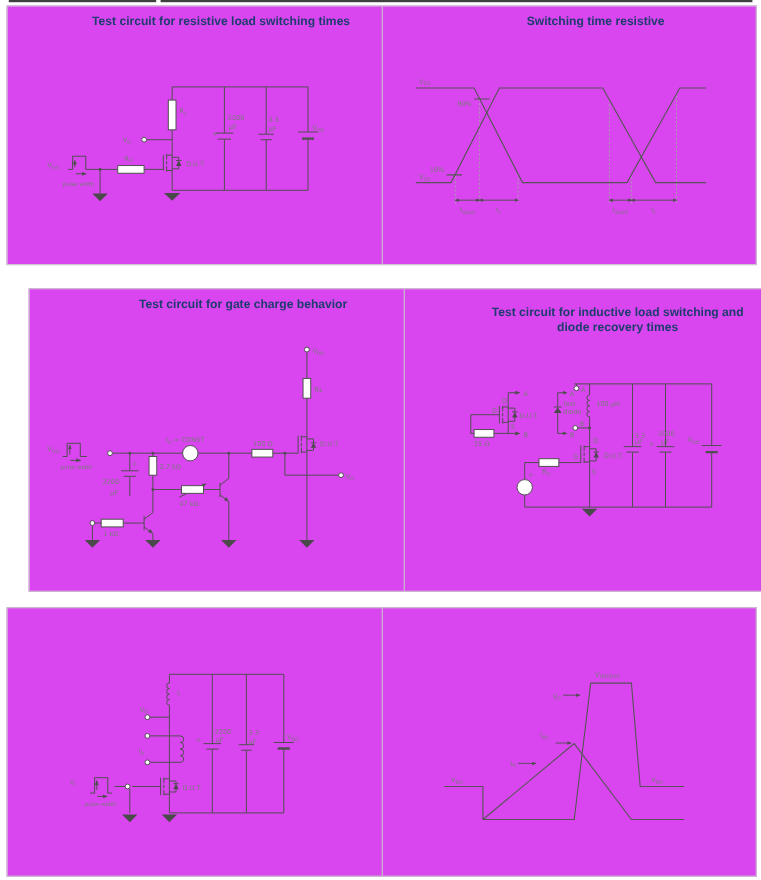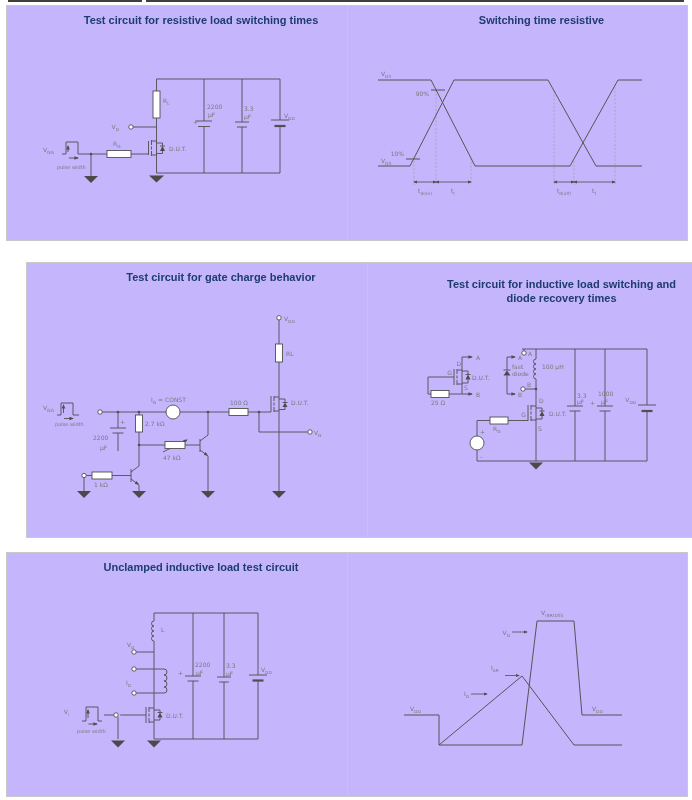--- a/index.html
+++ b/index.html
@@ -1,19 +1,19 @@
 <!DOCTYPE html>
 <html><head>
 <meta charset="utf-8">
 <style>
   html,body{margin:0;padding:0;background:#fff;}
   #page{position:relative;width:692px;height:800px;background:#fff;overflow:hidden;
         font-family:"Liberation Sans",sans-serif;}
   .strip{position:absolute;top:0;height:2px;background:#3f3f3f;}
-  .row{position:absolute;left:6px;width:680px;border:1px solid #c9c9c9;display:flex;background:#c4b5fd;}
+  .row{position:absolute;left:6px;width:680px;border:1px solid #c9c9c9;display:flex;background:#d946ef;}
   .cell{position:relative;overflow:hidden;}
   .cell-l{width:340px;}
   .cell-r{flex:1;border-left:1px solid #c9c9c9;}
   .ptitle{position:absolute;top:0;left:0;right:0;z-index:2;
           padding:7px 0 0 48px;text-align:center;
           font:bold 11px "Liberation Sans",sans-serif;color:#1e3c6e;line-height:1.3;}
   svg{position:absolute;top:0;left:0;z-index:1;}
   svg text{font-family:"DejaVu Sans",sans-serif;font-size:6px;fill:#7a7a7a;}
   svg text.t5{font-size:5px;}
   tspan.sb{font-size:4.3px;}
@@ -220,21 +220,20 @@
         <text x="230" y="133">1000</text>
         <text x="233" y="141">µF</text>
         <text x="268" y="139" text-anchor="end"><tspan>V</tspan><tspan class="sb" dy="1.6">DD</tspan></text>
       </svg>
     </div>
   </div>
 
   <div class="row" style="top:552px;height:243px;">
 
     <div class="cell cell-l">
-      <div class="ptitle">Unclamped inductive load test circuit</div>
       <svg width="340" height="241" viewBox="0 0 340 241" preserveAspectRatio="none">
         <defs>
             <marker id="ah5" markerWidth="5" markerHeight="5" refX="4" refY="2" orient="auto-start-reverse">
               <path d="M0,0L5,2L0,4Z" fill="#4f4f4f"></path>
             </marker>
           </defs>
         <g>
           <path class="wire" d="M147,60 H251 M147,60 V68 M147,88 V186 M129.2,99 H147 M129.2,116 H157 M129.2,140 H157 M139,154 V170 M142,154 V159 M142,160.5 V163.5 M142,165 V170 M142,155 H147 M142,169 H147 M147,157 H153 V159.5 M147,167 H153 V164.5 M150.5,159.5 H155.5 M113.2,162 H139 M111,164.2 V186 M97,162 H106.8 M75,168 H79 V154 H91 V168 H95 M147,186 H251 M186,60 V123 M186,128 V186 M217,60 V124 M217,129 V186 M251,60 V122 M251,127.5 V186"></path>
           <path class="wire" d="M178,123 H194 M180.5,128 H191.5 M210,124 H224 M212.2,129 H221.8 M242,122 H260"></path>
           <path class="thick" d="M245.5,127.5 H256.5"></path>

